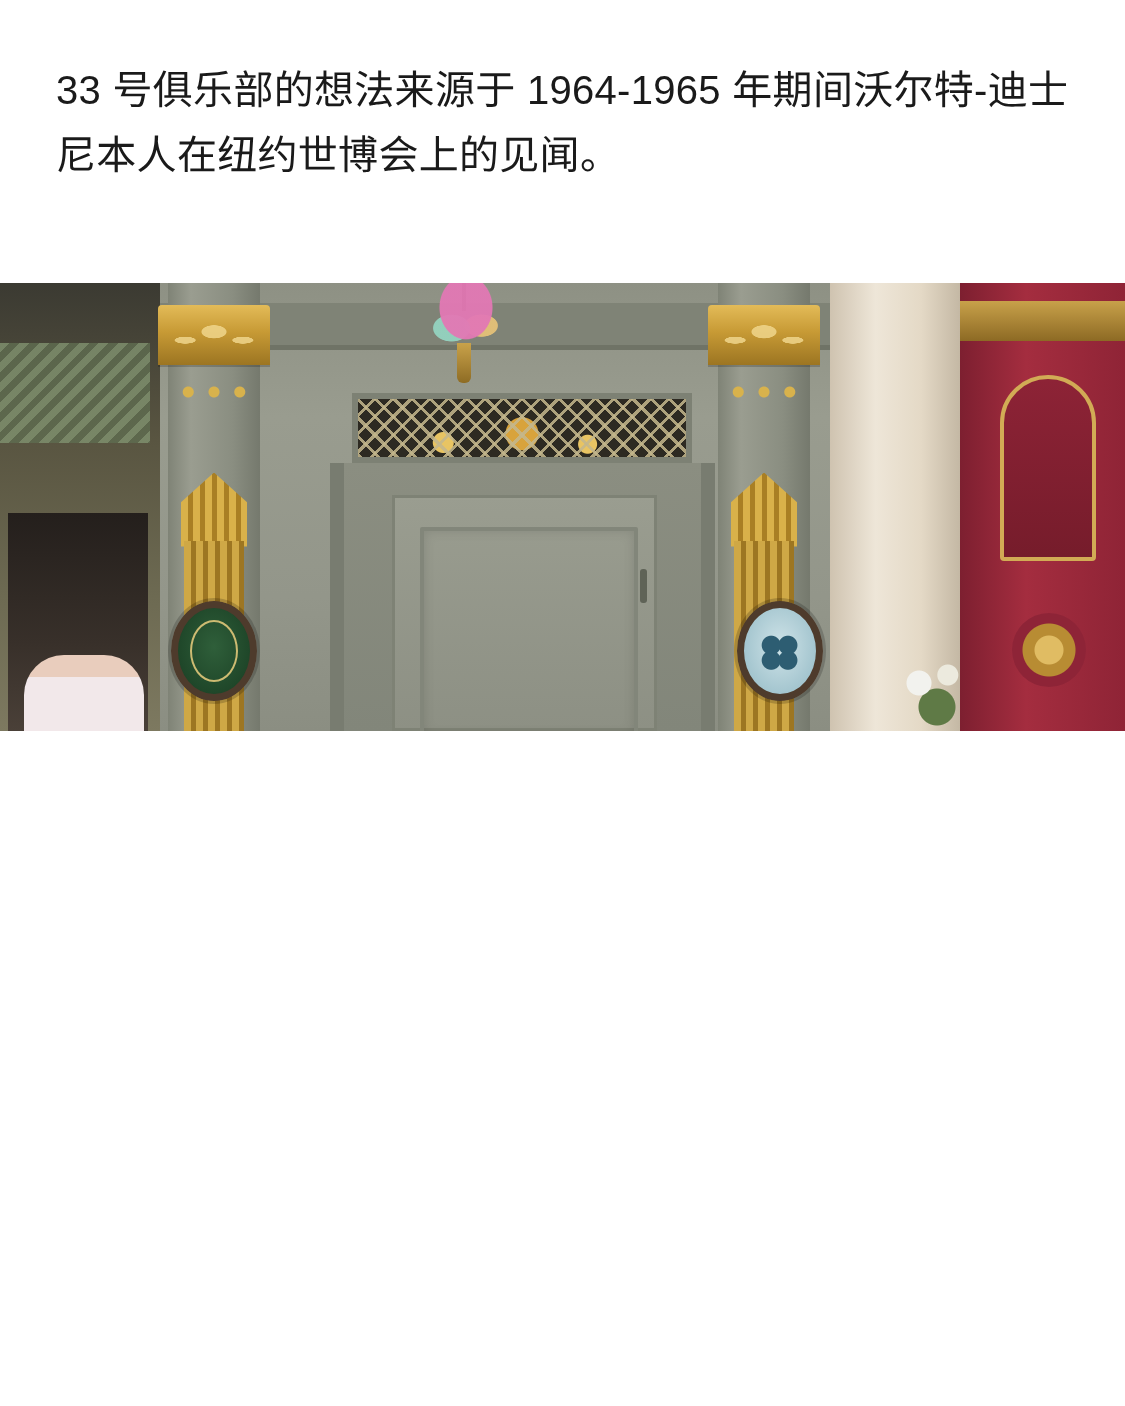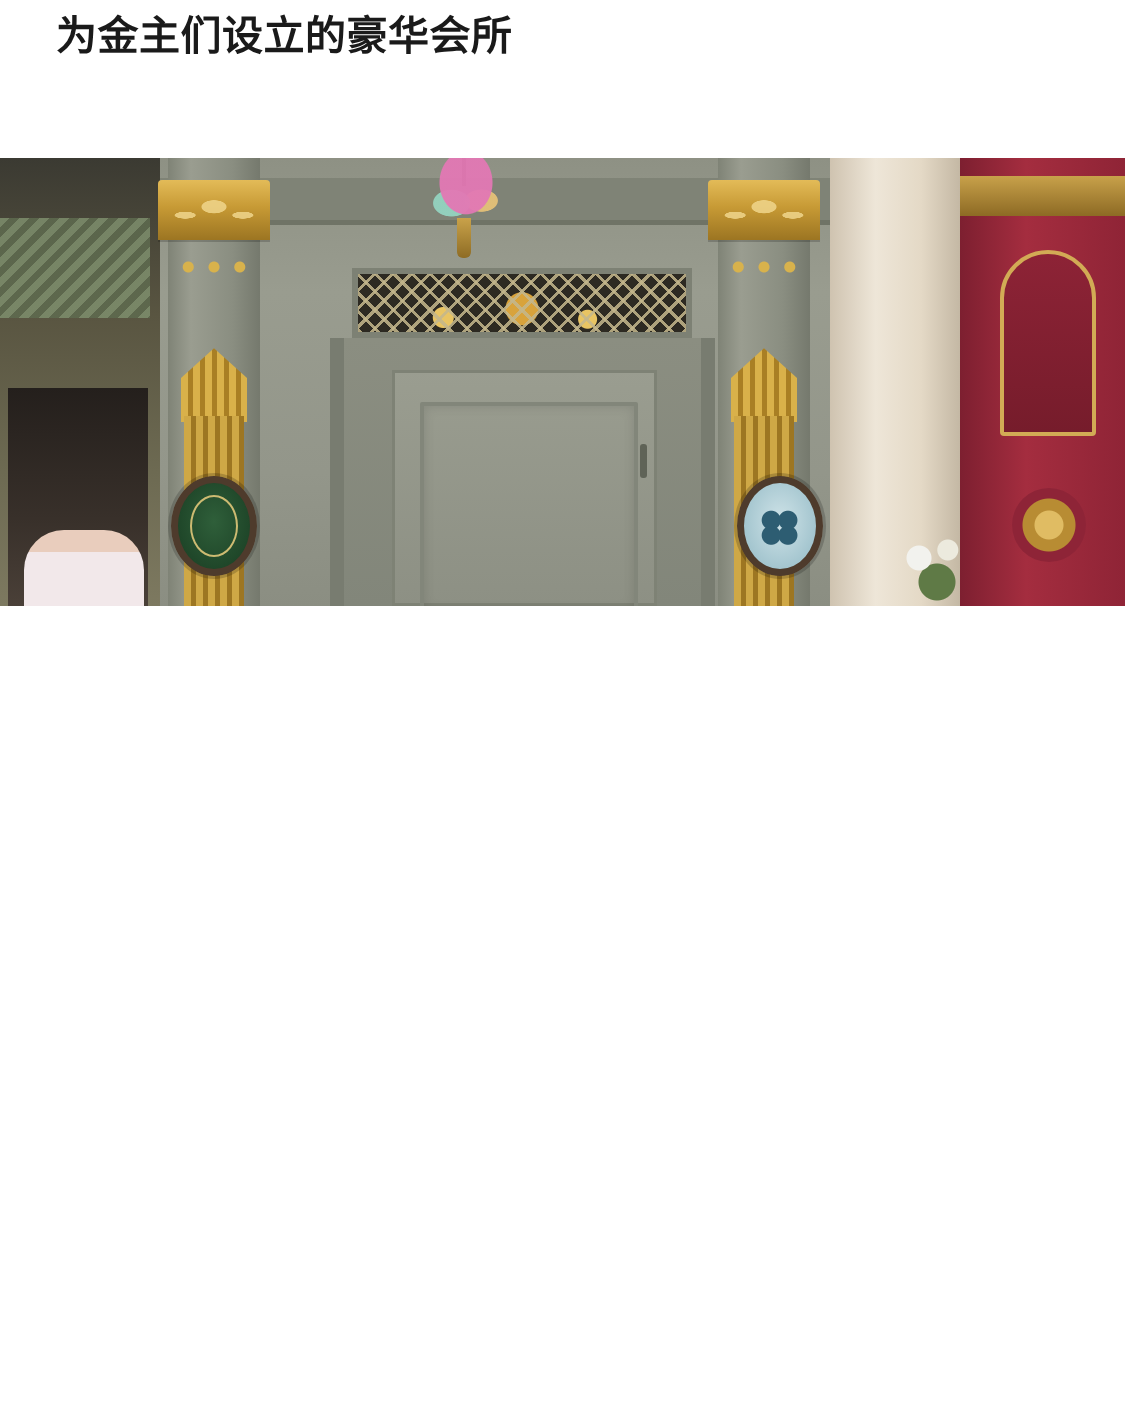--- a/index.html
+++ b/index.html
@@ -246,22 +246,22 @@
     background: linear-gradient(180deg,#e9cdbd 0 22px, #f2e8ea 22px 100%);
     border-radius: 40px 40px 0 0;
   }
 </style>
 </head>
 <body>
 
 <div class="article">
 
   <div class="text-block">
-    <h1 class="heading">为金主们设立的豪华会所</h1>
-
+
+    <p class="para p1">33 号俱乐部的想法来源于 1964-1965 年期间沃尔特-迪士尼本人在纽约世博会上的见闻。</p>
 
   </div>
 
   <div class="photo">
     <div class="ph-sky"></div>
     <div class="ph-leftwall"></div>
     <div class="ph-leftglass"></div>
     <div class="ph-leftdoor"></div>
 
     <div class="ph-centerwall"></div>

